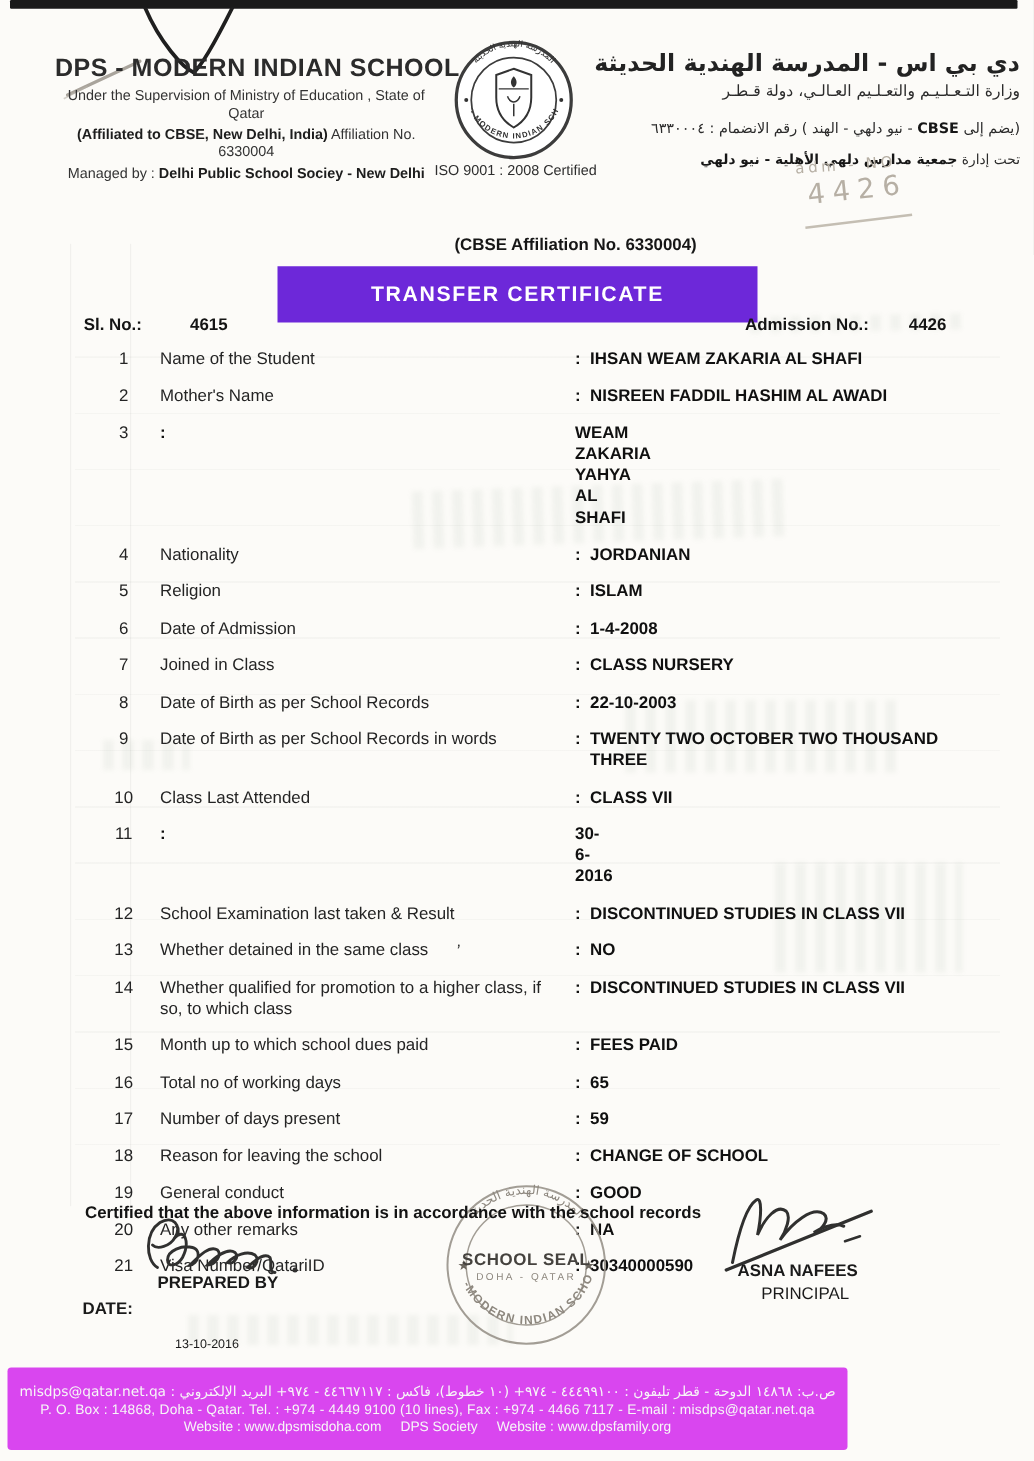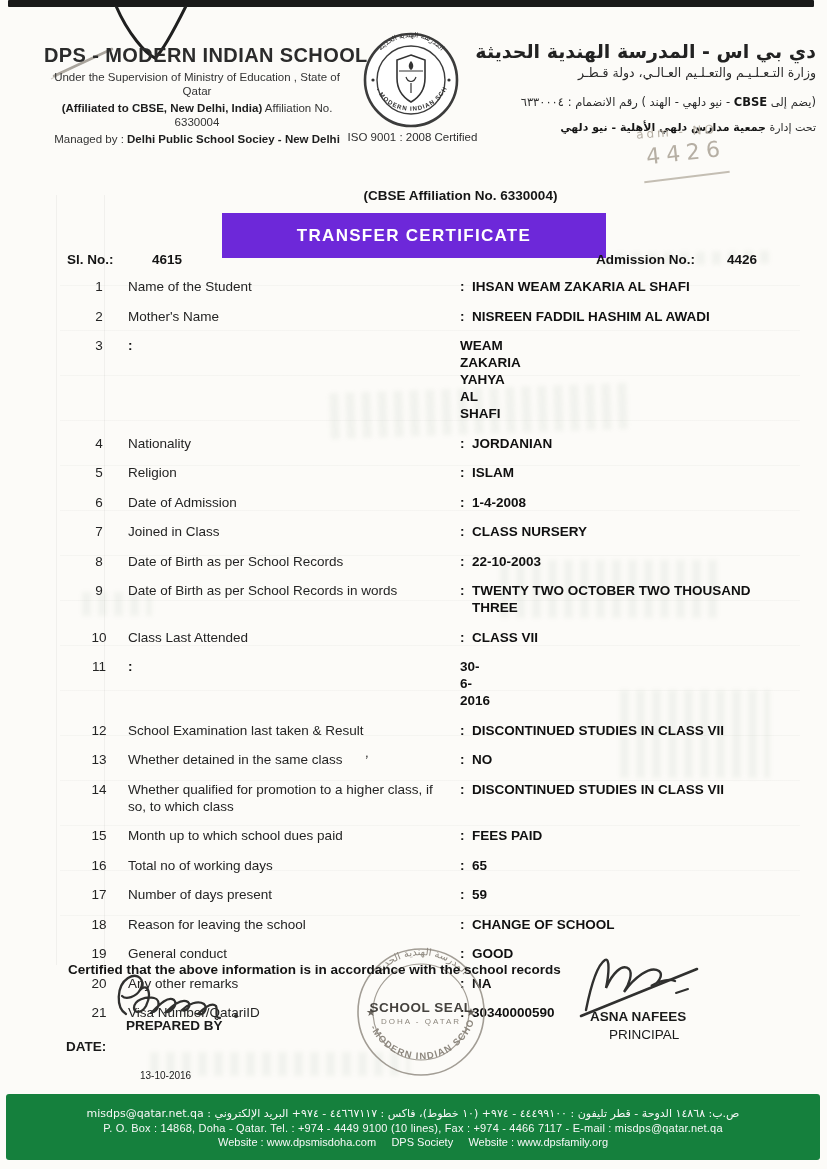--- a/index.html
+++ b/index.html
@@ -57,21 +57,21 @@
   
   .certify{left:68px;top:941px;font-size:13.5px;font-weight:700;color:#141414;z-index:3;margin-top:21px;}
   .sig{stroke:#30302f;fill:none;stroke-linecap:round;}
   .prepared-by{left:126px;top:1018px;font-size:13.5px;font-weight:700;}
   .date-label{left:66px;top:1039px;font-size:13.5px;font-weight:700;}
   .date-value{left:140px;top:1039px;font-size:10px;margin-top:31px;}
   .principal-name{left:590px;top:1009px;font-size:13.5px;font-weight:700;}
   .principal-title{left:609px;top:1027px;font-size:13.5px;font-weight:400;}
   .stray-mark{left:366px;top:744px;font-size:14px;color:#333;transform:rotate(8deg);}
   
-  .footer{left:6px;top:1094px;width:814px;height:66px;background:#15803d;border-radius:3px;
+  .footer{left:6px;top:1094px;width:672px;height:66px;background:#d946ef;border-radius:3px;
     color:#f7f7f7;display:flex;flex-direction:column;align-items:center;justify-content:center;gap:2px;z-index:2;}
   .footer .f-ar{font-family:"DejaVu Sans",sans-serif;direction:rtl;font-size:11px;}
   .footer .f-en{font-size:11px;letter-spacing:.2px;}
   .footer .f-web{font-size:11px;white-space:pre;}
 </style>
 </head>
 <body>
 
 <div class="page">
 

